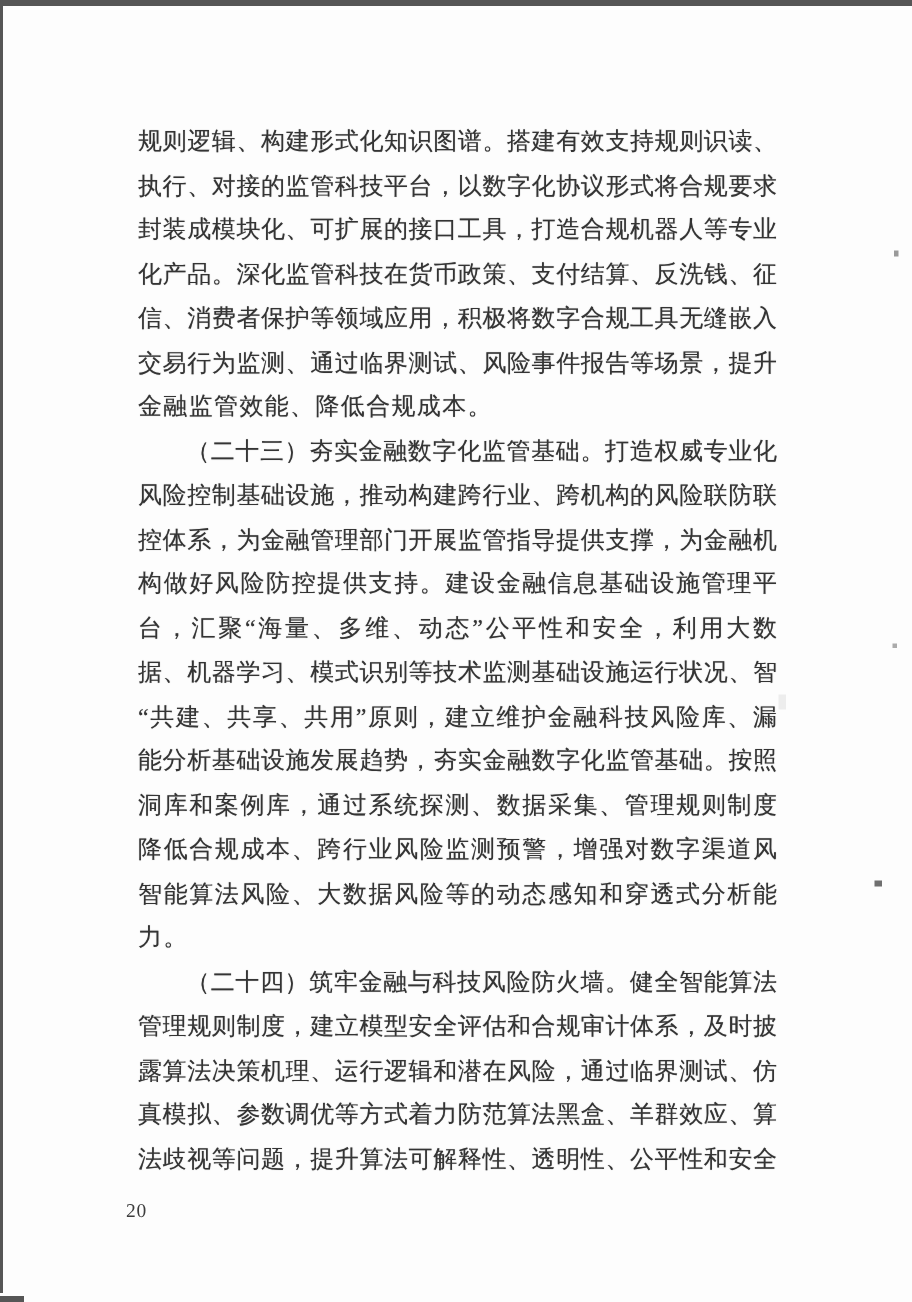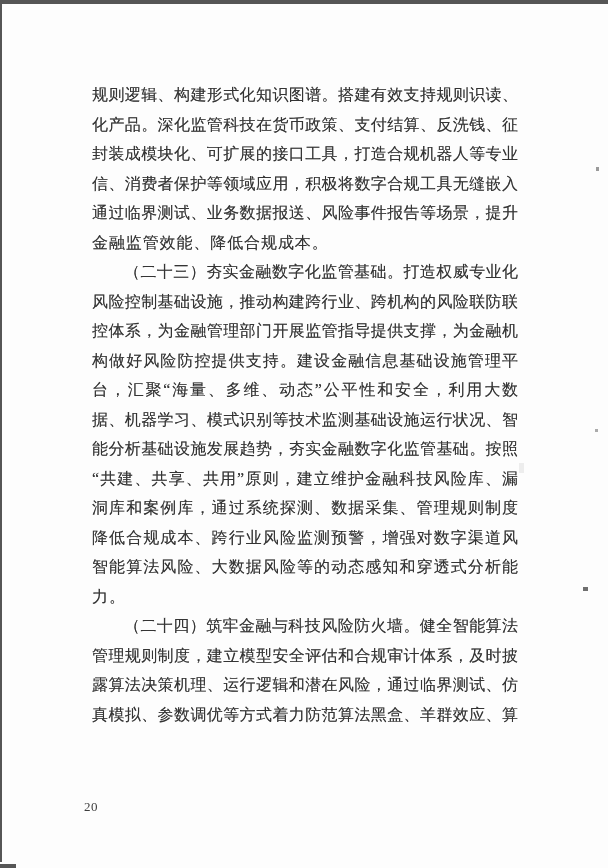--- a/index.html
+++ b/index.html
@@ -47,37 +47,39 @@
   <div class="edge-left"></div>
   <div class="edge-bottom-left"></div>
 
   <div class="speck s1"></div>
   <div class="speck s2"></div>
   <div class="speck s3"></div>
   <div class="speck s4"></div>
 
   <div class="textblock">
     <div class="ln">规则逻辑、构建形式化知识图谱。搭建有效支持规则识读、</div>
+    <div class="ln">执行、对接的监管科技平台，以数字化协议形式将合规要求</div>
+    <div class="ln">封装成模块化、可扩展的接口工具，打造合规机器人等专业</div>
     <div class="ln">化产品。深化监管科技在货币政策、支付结算、反洗钱、征</div>
-    <div class="ln">封装成模块化、可扩展的接口工具，打造合规机器人等专业</div>
     <div class="ln">信、消费者保护等领域应用，积极将数字合规工具无缝嵌入</div>
-    <div class="ln">通过临界测试、业务数据报送、风险事件报告等场景，提升</div>
+    <div class="ln">交易行为监测、通过临界测试、风险事件报告等场景，提升</div>
     <div class="ln end">金融监管效能、降低合规成本。</div>
     <div class="ln ind">（二十三）夯实金融数字化监管基础。打造权威专业化</div>
     <div class="ln">风险控制基础设施，推动构建跨行业、跨机构的风险联防联</div>
     <div class="ln">控体系，为金融管理部门开展监管指导提供支撑，为金融机</div>
     <div class="ln">构做好风险防控提供支持。建设金融信息基础设施管理平</div>
     <div class="ln">台，汇聚“海量、多维、动态”公平性和安全，利用大数</div>
     <div class="ln">据、机器学习、模式识别等技术监测基础设施运行状况、智</div>
+    <div class="ln">“共建、共享、共用”原则，建立维护金融科技风险库、漏</div>
     <div class="ln">能分析基础设施发展趋势，夯实金融数字化监管基础。按照</div>
-    <div class="ln">“共建、共享、共用”原则，建立维护金融科技风险库、漏</div>
     <div class="ln">洞库和案例库，通过系统探测、数据采集、管理规则制度</div>
     <div class="ln">降低合规成本、跨行业风险监测预警，增强对数字渠道风险、</div>
     <div class="ln">智能算法风险、大数据风险等的动态感知和穿透式分析能</div>
     <div class="ln end">力。</div>
     <div class="ln ind">（二十四）筑牢金融与科技风险防火墙。健全智能算法</div>
     <div class="ln">管理规则制度，建立模型安全评估和合规审计体系，及时披</div>
     <div class="ln">露算法决策机理、运行逻辑和潜在风险，通过临界测试、仿</div>
     <div class="ln">真模拟、参数调优等方式着力防范算法黑盒、羊群效应、算</div>
+    <div class="ln">法歧视等问题，提升算法可解释性、透明性、公平性和安全</div>
   </div>
 
   <div class="pagenum">20</div>
 </div>
 
 </body></html>

